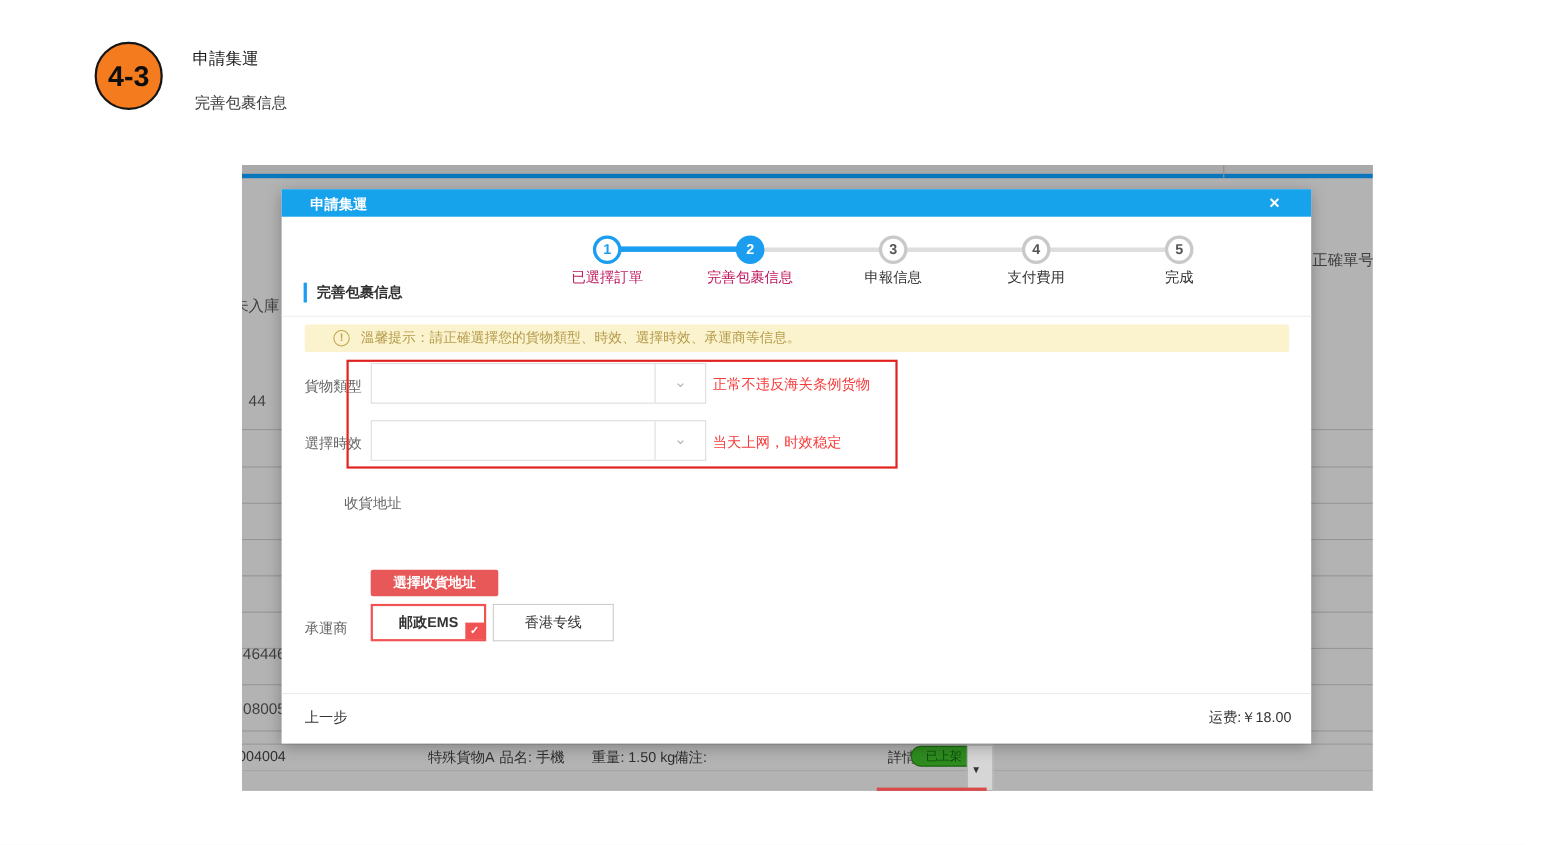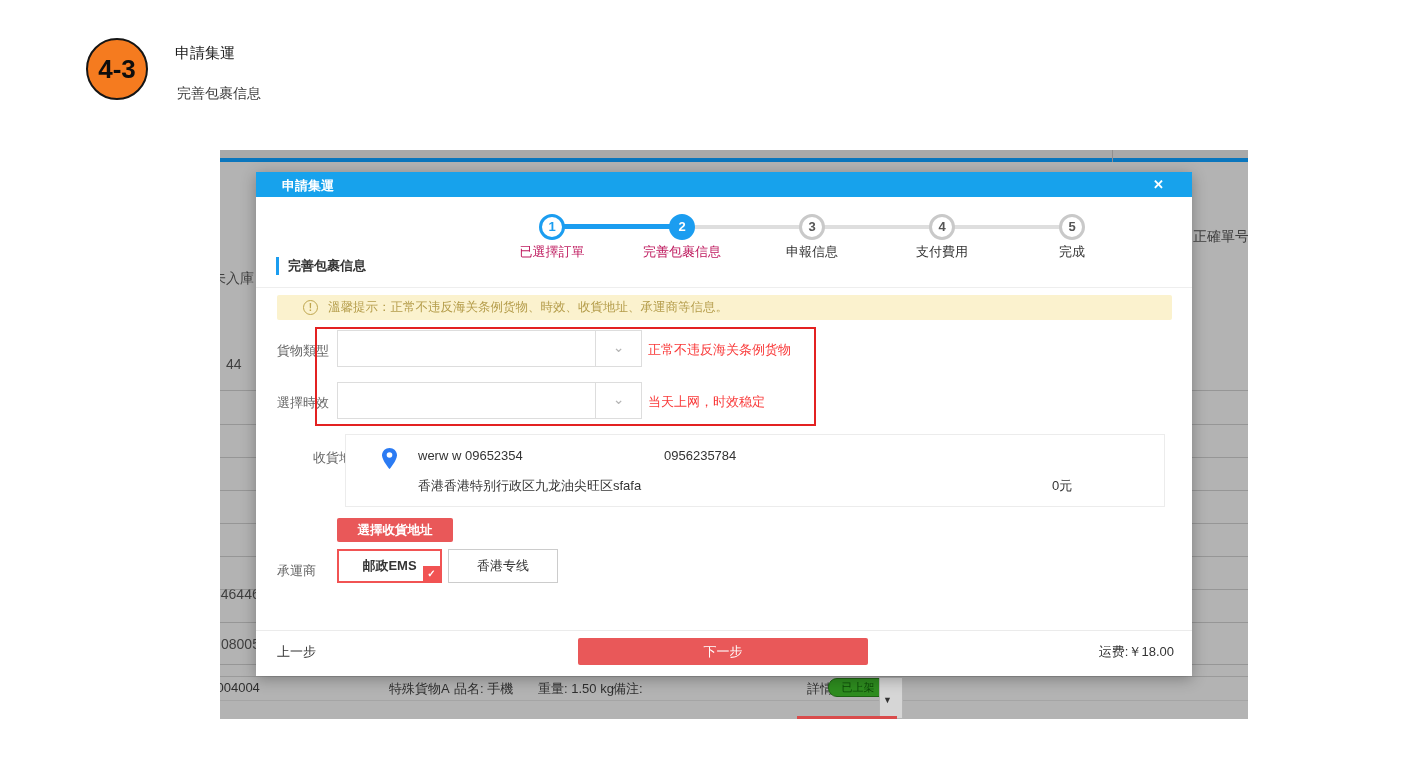--- a/index.html
+++ b/index.html
@@ -154,59 +154,48 @@
     <div class="abs step step--todo" style="left:751px;top:42px;">
       <span class="step-circle">5</span>
       <div class="step-label">完成</div>
     </div>
 
     <div class="abs section-title">完善包裹信息</div>
     <div class="abs m-divider"></div>
 
     <div class="abs banner">
       <span class="warn-icon">!</span>
-      <span>溫馨提示：正常不违反海关条例货物、時效、收貨地址、承運商等信息。</span>
+      <span>溫馨提示：請正確選擇您的貨物類型、時效、選擇時效、承運商等信息。</span>
     </div>
 
     <div class="abs form-label" style="left:21px;top:170px;">貨物類型</div>
     <div class="abs select-box" style="left:81px;top:158px;">
       <span class="select-caret">⌄</span>
     </div>
     <div class="abs red-hint" style="left:392px;top:169px;">正常不违反海关条例货物</div>
 
     <div class="abs form-label" style="left:21px;top:222px;">選擇時效</div>
     <div class="abs select-box" style="left:81px;top:210px;">
       <span class="select-caret">⌄</span>
     </div>
     <div class="abs red-hint" style="left:392px;top:221px;">当天上网，时效稳定</div>
 
     <div class="abs red-outline"></div>
 
     <div class="abs form-label" style="left:21px;top:277px;margin-left:36px;">收貨地址</div>
-    <div class="abs addr-card">
-      <svg class="abs" style="left:36px;top:13px;" width="15" height="21" viewBox="0 0 15 21">
-        <path d="M7.5 0C3.4 0 0 3.2 0 7.2c0 5.2 7.5 13.8 7.5 13.8S15 12.4 15 7.2C15 3.2 11.6 0 7.5 0z" fill="#2b7bf3"></path>
-        <circle cx="7.5" cy="7" r="2.8" fill="#ffffff"></circle>
-      </svg>
-      <span class="abs addr-text" style="left:72px;top:13px;">werw w 09652354</span>
-      <span class="abs addr-text" style="left:318px;top:13px;">0956235784</span>
-      <span class="abs addr-text" style="left:72px;top:42px;">香港香港特别行政区九龙油尖旺区sfafa</span>
-      <span class="abs addr-text" style="left:706px;top:42px;">0元</span>
-    </div>
 
     <div class="abs btn-red" style="left:81px;top:346px;width:116px;height:24px;font-weight:bold;">選擇收貨地址</div>
 
     <div class="abs form-label" style="left:21px;top:390px;">承運商</div>
     <div class="abs carrier-btn carrier--selected" style="left:81px;top:377px;width:105px;">
       <span>邮政EMS</span>
       <span class="carrier-corner">✓</span>
     </div>
     <div class="abs carrier-btn carrier--normal" style="left:192px;top:377px;width:110px;">
       <span>香港专线</span>
     </div>
 
     <div class="abs f-divider"></div>
     <div class="abs footer-text" style="left:21px;top:471px;">上一步</div>
-    <div class="abs btn-red" style="left:322px;top:466px;width:290px;height:27px;font-size:13px;">下一步</div>
     <div class="abs footer-text" style="right:18px;top:471px;">运费:￥18.00</div>
   </div>
 
 </div>
 
 </body></html>

